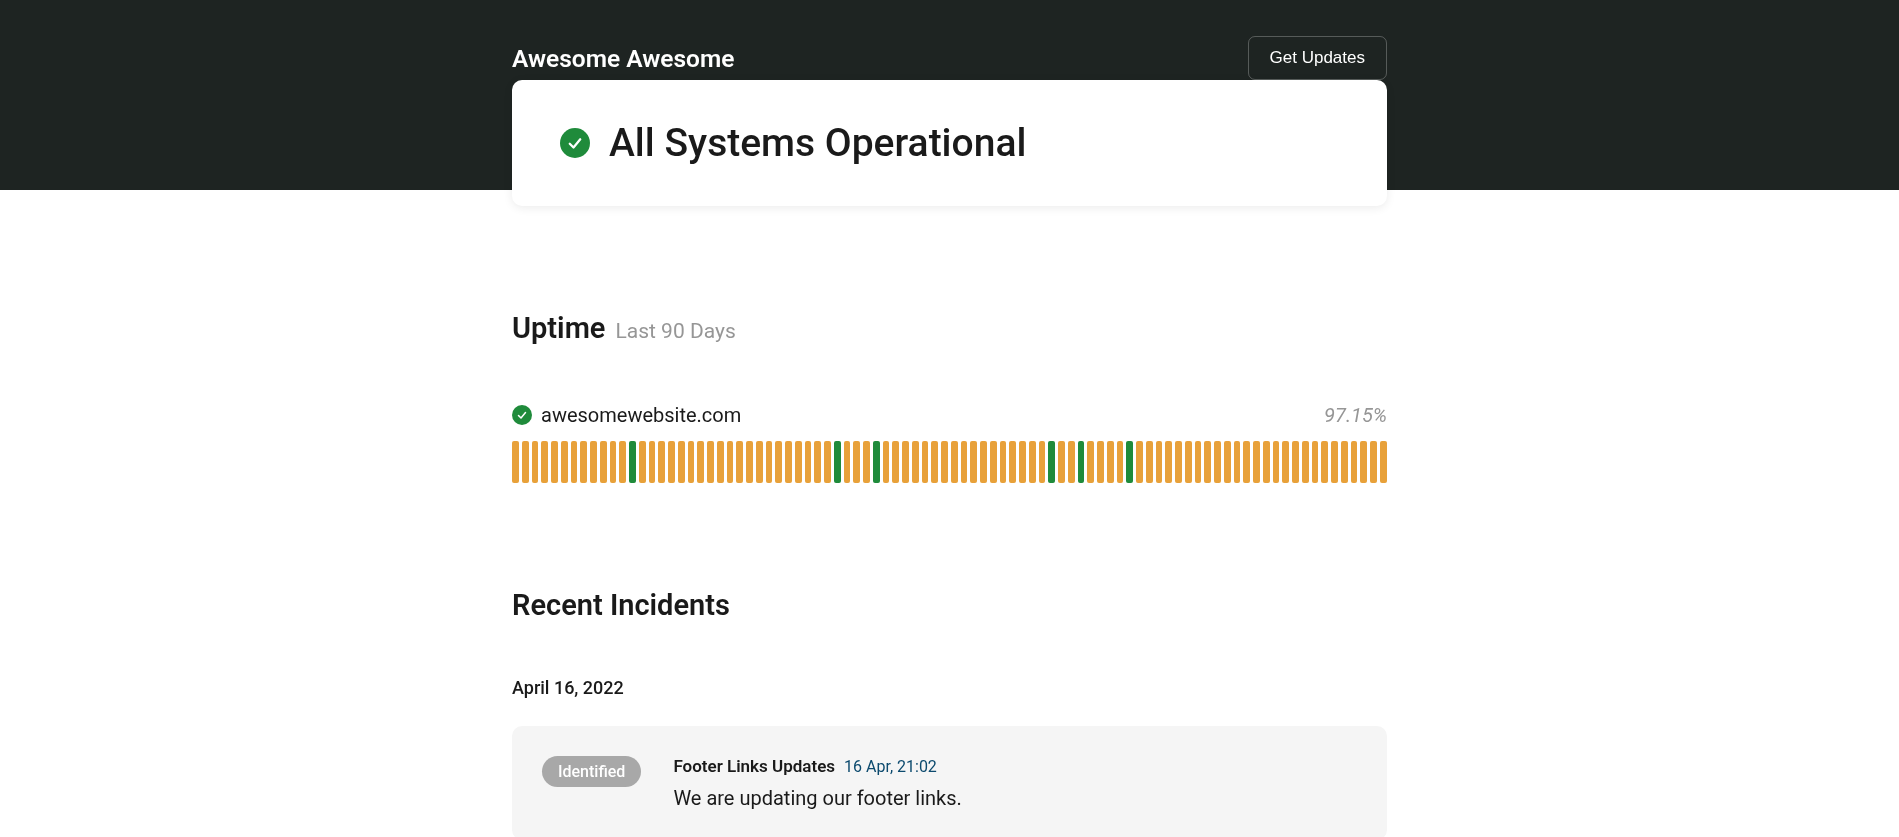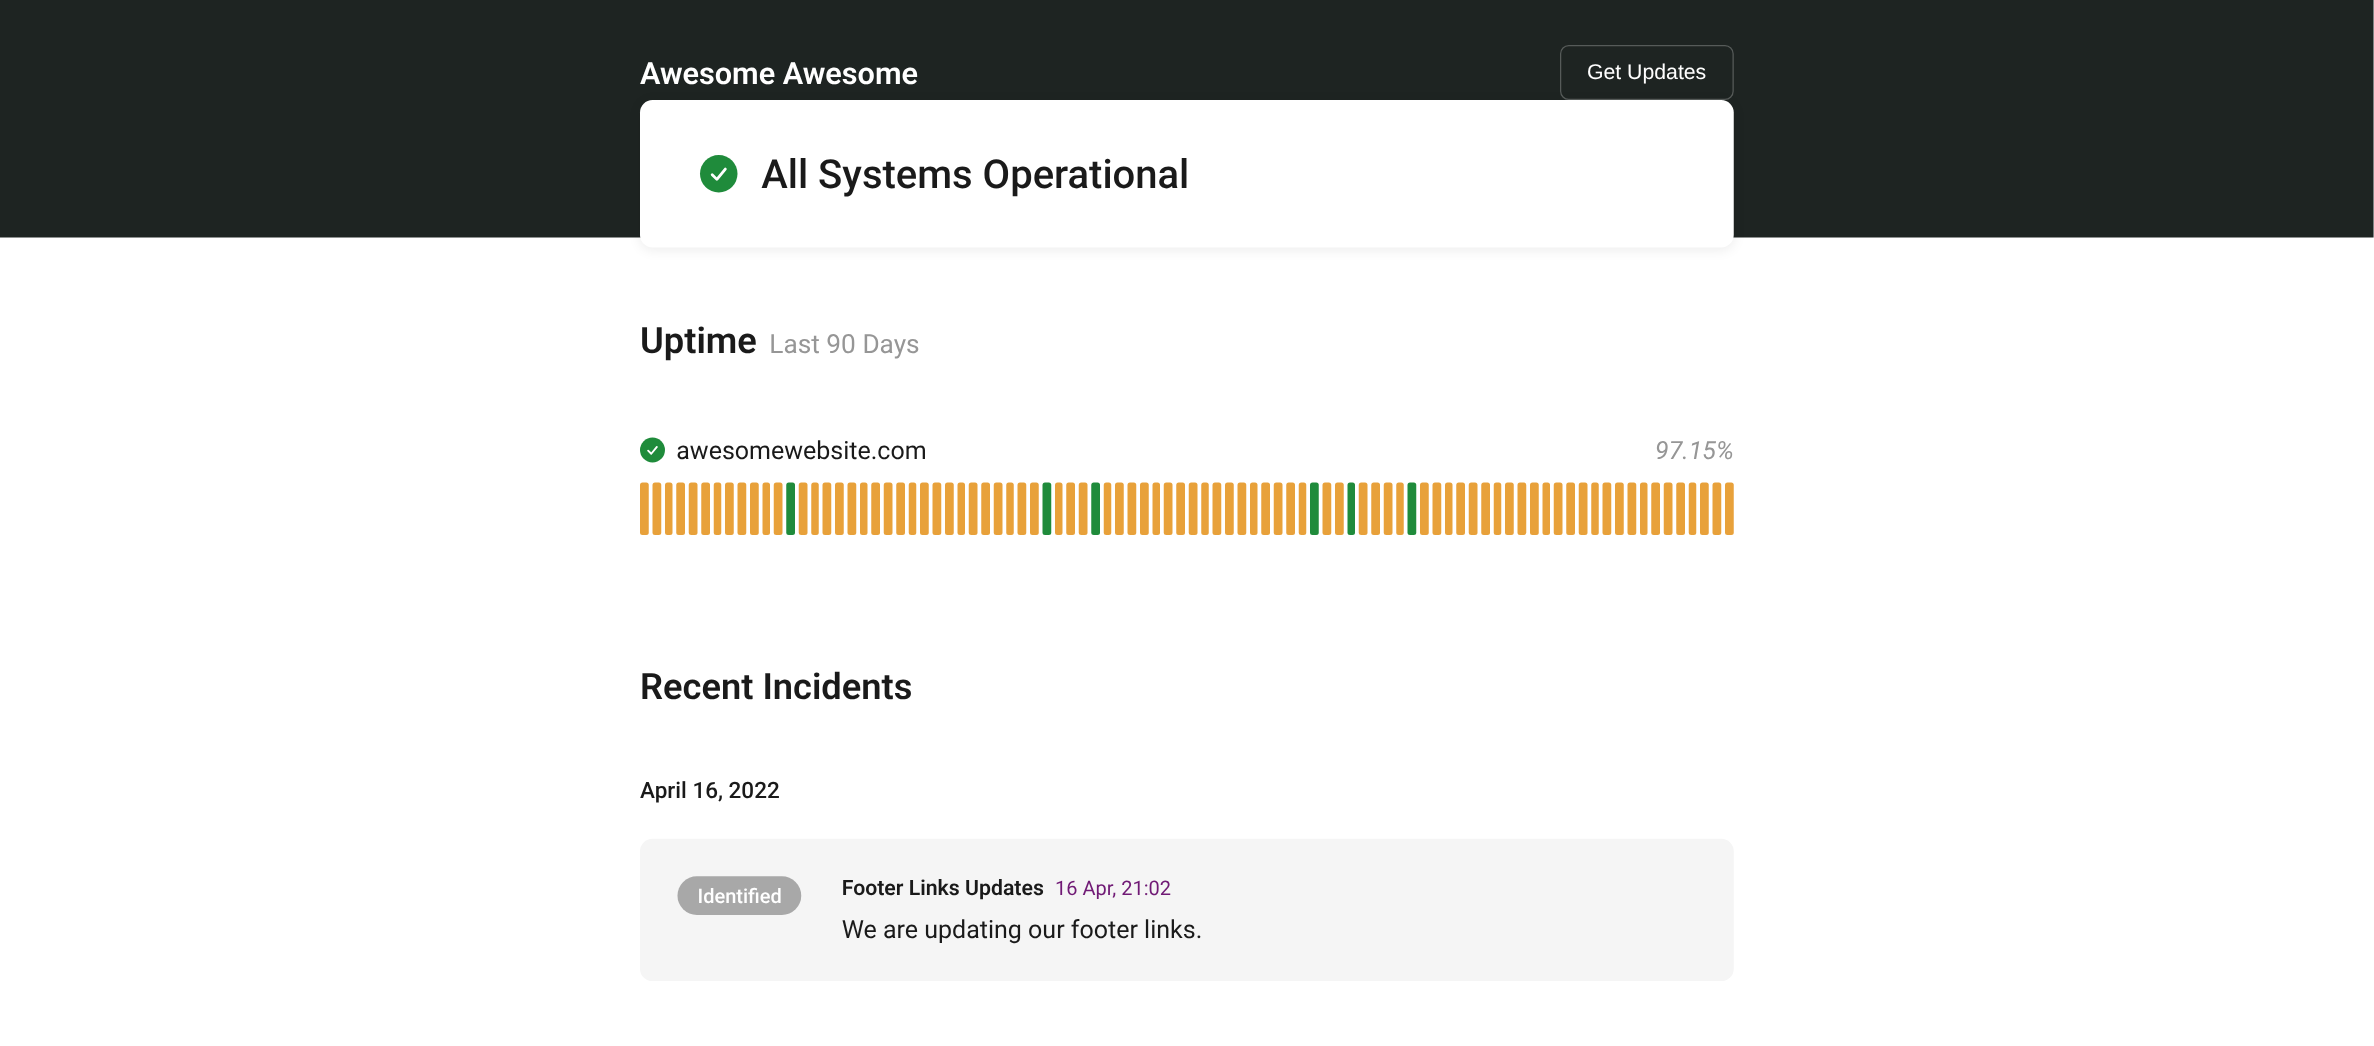--- a/index.html
+++ b/index.html
@@ -97,27 +97,27 @@
       width: 12px;
       height: 12px;
       fill: none;
       stroke: #ffffff;
       stroke-width: 3;
       stroke-linecap: round;
       stroke-linejoin: round;
     }
     
     .status-text {
-      font-size: 32px;
+      font-size: 39px;
       font-weight: 500;
       color: #1a1a1a;
     }
     
     .section {
-      margin-top: 58px;
+      margin-top: 105px;
     }
     
     .section-header {
       display: flex;
       align-items: baseline;
       gap: 10px;
     }
     
     .section-title {
       font-size: 29px;
@@ -220,21 +220,21 @@
     }
     
     .incident-title {
       font-size: 17px;
       font-weight: 600;
       color: #1a1a1a;
     }
     
     .incident-time {
       font-size: 16px;
-      color: #701a75;
+      color: #0c4a6e;
     }
     
     .incident-desc {
       font-size: 20px;
       color: #1a1a1a;
       margin-top: 10px;
       font-weight: 400;
     }
   </style>
 </head>

